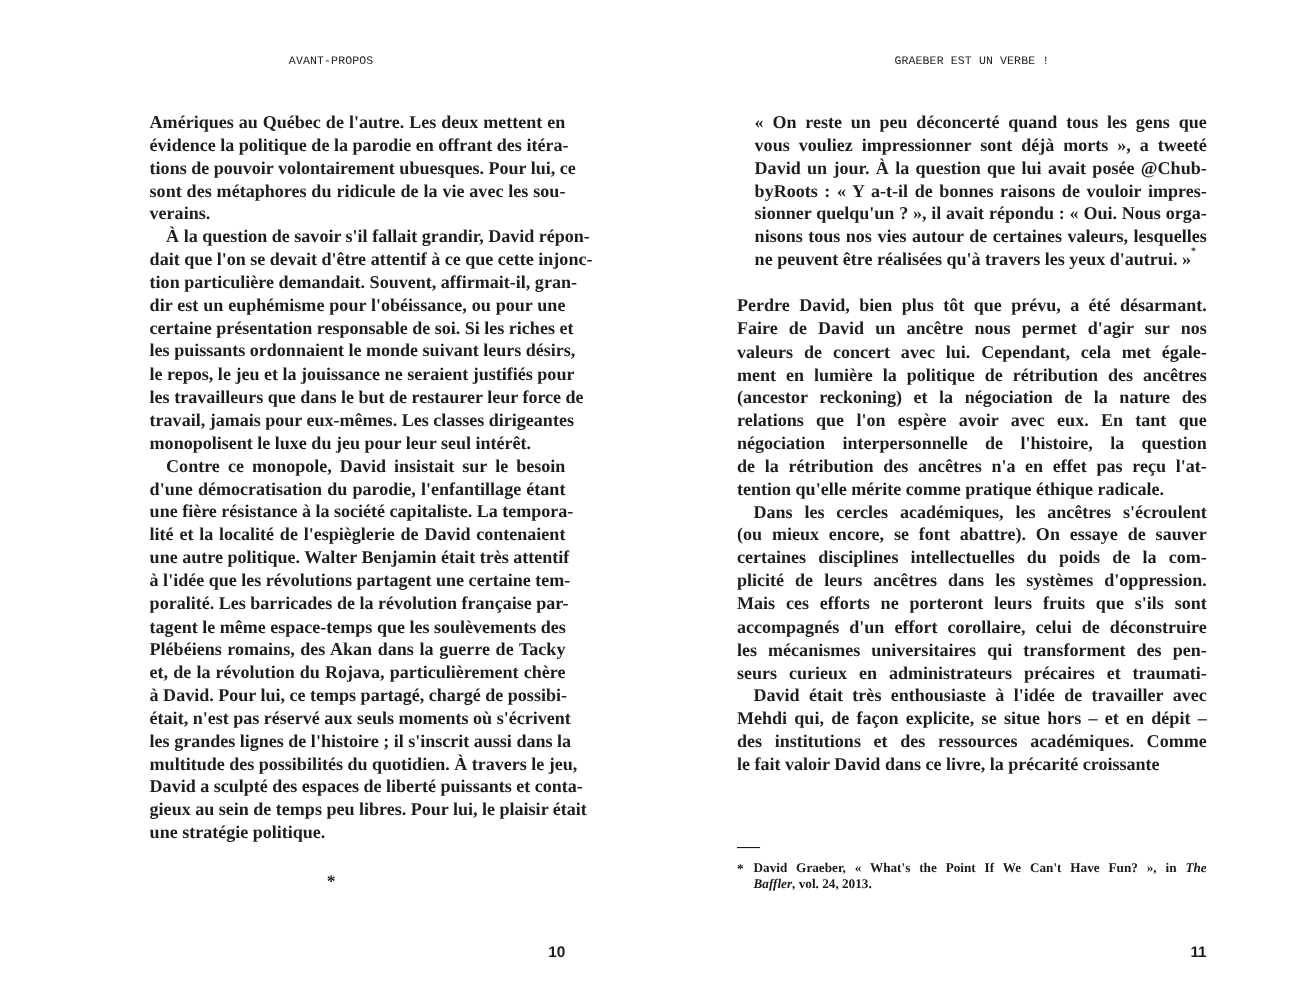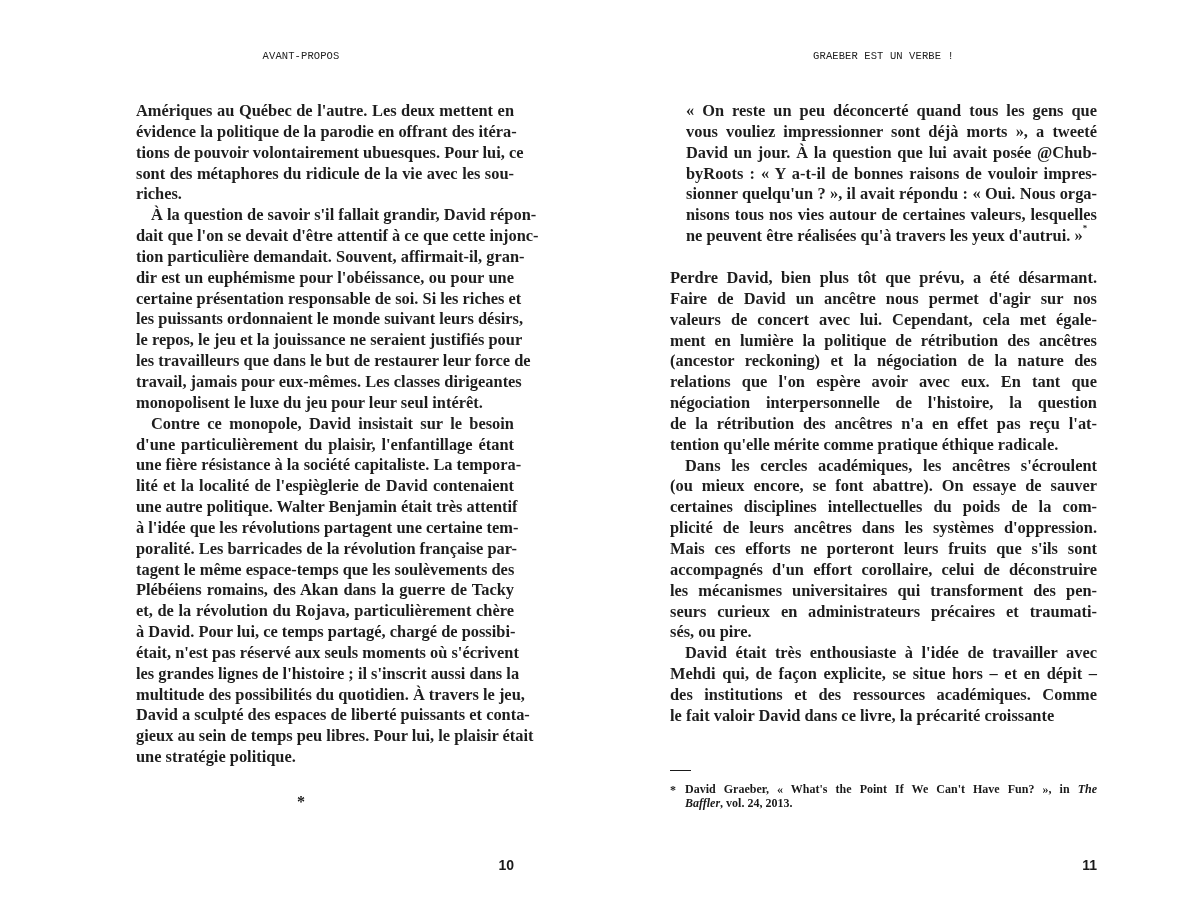--- a/index.html
+++ b/index.html
@@ -47,33 +47,33 @@
 </head>
 <body>
 
 <div class="page left">
   <div class="running-head">AVANT-PROPOS</div>
   <div class="body-text" id="left-body" style="top:101px;margin-left:48px;">
       <span class="line">Amériques au Québec de l'autre. Les deux mettent en</span>
       <span class="line">évidence la politique de la parodie en offrant des itéra-</span>
       <span class="line">tions de pouvoir volontairement ubuesques. Pour lui, ce</span>
       <span class="line">sont des métaphores du ridicule de la vie avec les sou-</span>
-      <span class="line last">riches.</span>
+      <span class="line last">verains.</span>
       <span class="line indent">À la question de savoir s'il fallait grandir, David répon-</span>
       <span class="line">dait que l'on se devait d'être attentif à ce que cette injonc-</span>
       <span class="line">tion particulière demandait. Souvent, affirmait-il, gran-</span>
       <span class="line">dir est un euphémisme pour l'obéissance, ou pour une</span>
       <span class="line">certaine présentation responsable de soi. Si les riches et</span>
       <span class="line">les puissants ordonnaient le monde suivant leurs désirs,</span>
       <span class="line">le repos, le jeu et la jouissance ne seraient justifiés pour</span>
       <span class="line">les travailleurs que dans le but de restaurer leur force de</span>
       <span class="line">travail, jamais pour eux-mêmes. Les classes dirigeantes</span>
       <span class="line last">monopolisent le luxe du jeu pour leur seul intérêt.</span>
       <span class="line indent">Contre ce monopole, David insistait sur le besoin</span>
-      <span class="line">d'une particulièrement du plaisir, l'enfantillage étant</span>
+      <span class="line">d'une démocratisation du parodie, l'enfantillage étant</span>
       <span class="line">une fière résistance à la société capitaliste. La tempora-</span>
       <span class="line">lité et la localité de l'espièglerie de David contenaient</span>
       <span class="line">une autre politique. Walter Benjamin était très attentif</span>
       <span class="line">à l'idée que les révolutions partagent une certaine tem-</span>
       <span class="line">poralité. Les barricades de la révolution française par-</span>
       <span class="line">tagent le même espace-temps que les soulèvements des</span>
       <span class="line">Plébéiens romains, des Akan dans la guerre de Tacky</span>
       <span class="line">et, de la révolution du Rojava, particulièrement chère</span>
       <span class="line">à David. Pour lui, ce temps partagé, chargé de possibi-</span>
       <span class="line">était, n'est pas réservé aux seuls moments où s'écrivent</span>
@@ -109,21 +109,20 @@
       <span class="line">de la rétribution des ancêtres n'a en effet pas reçu l'at-</span>
       <span class="line last">tention qu'elle mérite comme pratique éthique radicale.</span>
       <span class="line indent">Dans les cercles académiques, les ancêtres s'écroulent</span>
       <span class="line">(ou mieux encore, se font abattre). On essaye de sauver</span>
       <span class="line">certaines disciplines intellectuelles du poids de la com-</span>
       <span class="line">plicité de leurs ancêtres dans les systèmes d'oppression.</span>
       <span class="line">Mais ces efforts ne porteront leurs fruits que s'ils sont</span>
       <span class="line">accompagnés d'un effort corollaire, celui de déconstruire</span>
       <span class="line">les mécanismes universitaires qui transforment des pen-</span>
       <span class="line">seurs curieux en administrateurs précaires et traumati-</span>
-      <span class="line last">sés, ou pire.</span>
       <span class="line indent">David était très enthousiaste à l'idée de travailler avec</span>
       <span class="line">Mehdi qui, de façon explicite, se situe hors – et en dépit –</span>
       <span class="line">des institutions et des ressources académiques. Comme</span>
       <span class="line last">le fait valoir David dans ce livre, la précarité croissante</span>
     </div>
   <div class="fn-rule"></div>
   <div class="footnote">
     <span class="fn-mark">*</span>
     <div class="fn-body">
       <span class="line"><span>David Graeber, « What's the Point If We Can't Have Fun? », in </span><i>The</i></span>

